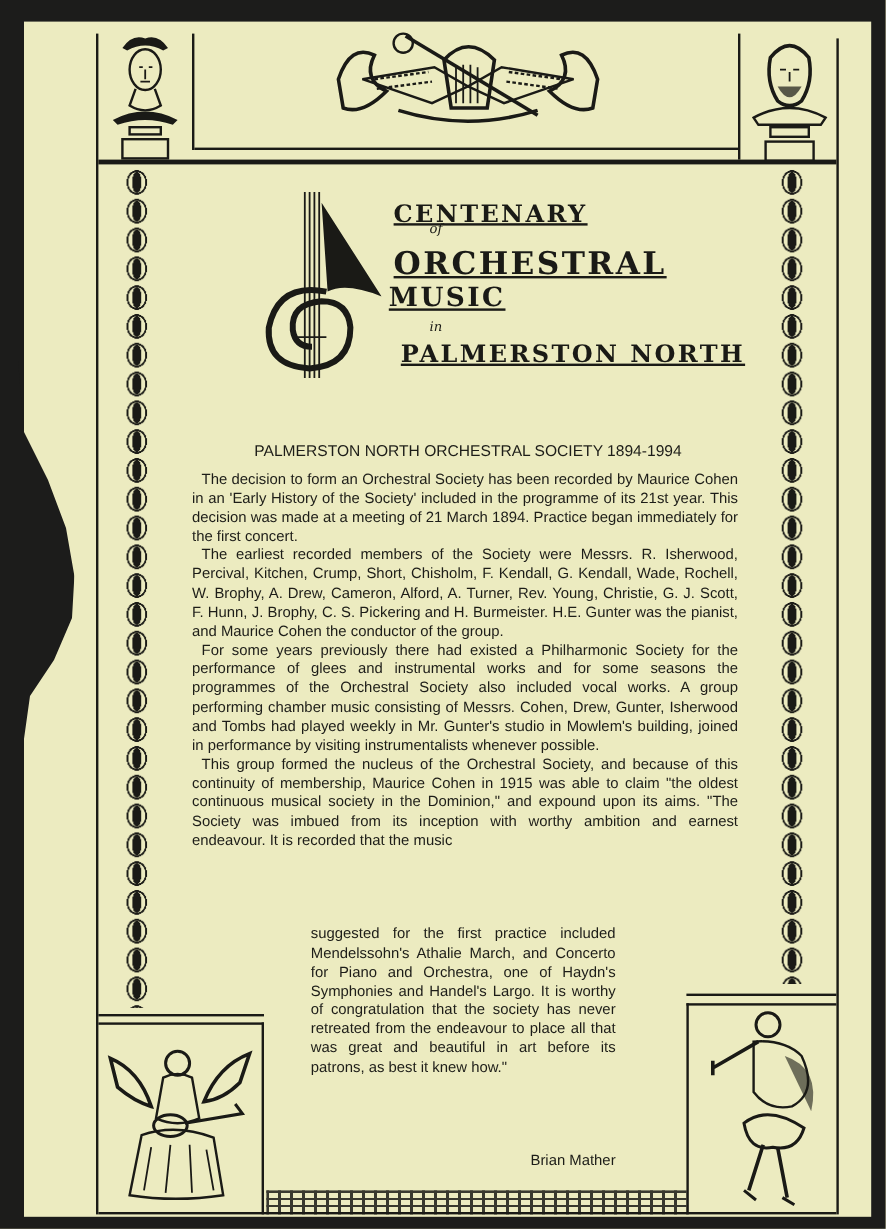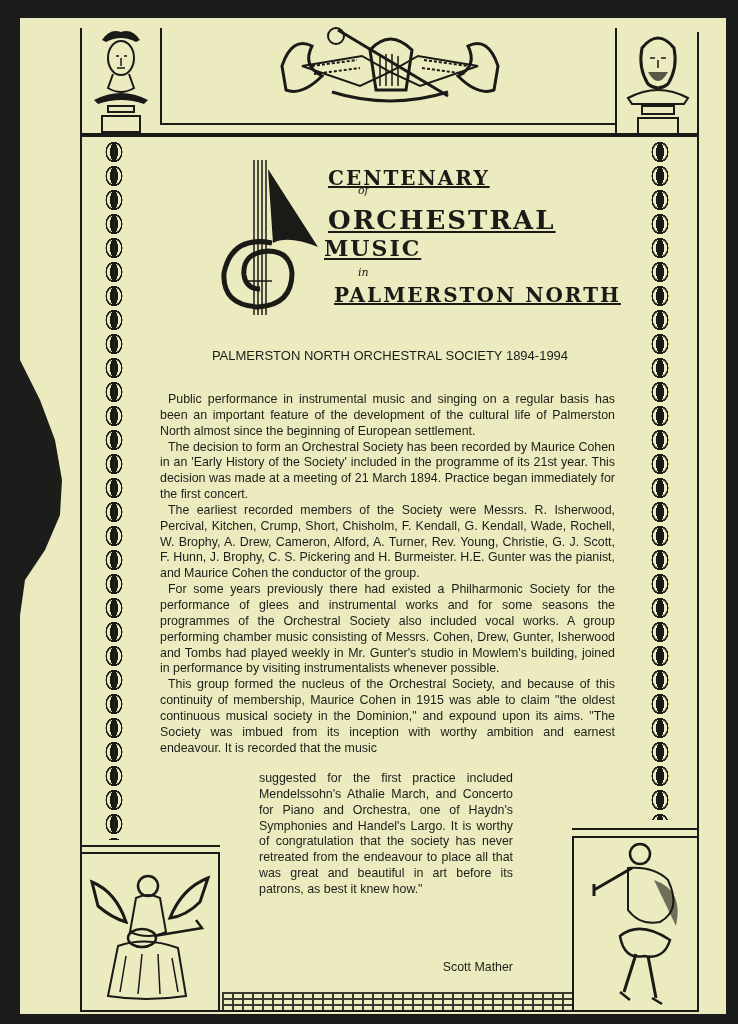--- a/index.html
+++ b/index.html
@@ -34,21 +34,21 @@
       repeating-linear-gradient(0deg, #1a1a16 0 2px, transparent 2px 6px);
     opacity:0.85;
   }
   .ornament { position:absolute; }
   .title-text {
     position:absolute; font-family:"DejaVu Serif", serif; font-weight:bold;
     color:#1a1a16; letter-spacing:2px; text-transform:uppercase;text-decoration:underline;
   }
   .small-script { position:absolute; font-family:"DejaVu Serif", serif; font-style:italic; color:#1a1a16; font-size:11px; }
   .heading {
-    position:absolute; left:160px; top:348px; width:460px; text-align:center;
+    position:absolute; left:160px; top:368px; width:460px; text-align:center;
     font-size:13px; color:#1d1d18;
   }
   .body-text {
     position:absolute; left:160px; top:392px; width:455px;
     font-size:12.4px; line-height:15.85px; color:#1d1d18; text-align:justify;
   }
   .body-text p { margin:0; text-indent:8px; }
   .narrow-text {
     position:absolute; left:259px; top:771px; width:254px;
     font-size:12.4px; line-height:15.85px; color:#1d1d18; text-align:justify;
@@ -124,29 +124,28 @@
 <div class="title-text" style="left:328px;top:166px;font-size:20px;">Centenary</div>
 <div class="small-script" style="left:358px;top:184px;text-align:center;">of</div>
 <div class="title-text" style="left:312px;top:205px;font-size:26px;margin-left:16px;">Orchestral</div>
 <div class="title-text" style="left:324px;top:235px;font-size:22px;">Music</div>
 <div class="small-script" style="left:358px;top:266px;">in</div>
 <div class="title-text" style="left:300px;top:283px;font-size:20px;margin-left:34px;">Palmerston North</div>
 
 <div class="heading">PALMERSTON NORTH ORCHESTRAL SOCIETY 1894-1994</div>
 
 <div class="body-text">
-  <p>Public performance in instrumental music and singing on a regular basis has been an important feature of the development of the cultural life of Palmerston North almost since the beginning of European settlement.</p>
   <p>The decision to form an Orchestral Society has been recorded by Maurice Cohen in an 'Early History of the Society' included in the programme of its 21st year.  This decision was made at a meeting of 21 March 1894.  Practice began immediately for the first concert.</p>
   <p>The earliest recorded members of the Society were Messrs. R. Isherwood, Percival, Kitchen, Crump, Short, Chisholm, F. Kendall, G. Kendall, Wade, Rochell, W. Brophy, A. Drew, Cameron, Alford, A. Turner, Rev. Young, Christie, G. J. Scott, F. Hunn, J. Brophy, C. S. Pickering and H. Burmeister.  H.E. Gunter was the pianist, and Maurice Cohen the conductor of the group.</p>
   <p>For some years previously there had existed a Philharmonic Society for the performance of glees and instrumental works and for some seasons the programmes of the Orchestral Society also included vocal works.  A group performing chamber music consisting of Messrs. Cohen, Drew, Gunter, Isherwood and Tombs had played weekly in Mr. Gunter's studio in Mowlem's building, joined in performance by visiting instrumentalists whenever possible.</p>
   <p>This group formed the nucleus of the Orchestral Society, and because of this continuity of membership, Maurice Cohen in 1915 was able to claim "the oldest continuous musical society in the Dominion," and expound upon its aims.  "The Society was imbued from its inception with worthy ambition and earnest endeavour.  It is recorded that the music</p>
 </div>
 
 <div class="narrow-text">suggested for the first practice included Mendelssohn's Athalie March, and Concerto for Piano and Orchestra, one of Haydn's Symphonies and Handel's Largo.  It is worthy of congratulation that the society has never retreated from the endeavour to place all that was great and beautiful in art before its patrons, as best it knew how."</div>
-<div class="signature">Scott Mather</div>
+<div class="signature">Brian Mather</div>
 
 <svg class="ornament" style="left:86px;top:862px;" width="128" height="140" viewBox="0 0 128 140">
   <path d="M6 20 Q30 30 40 60 Q26 56 12 44 Z" fill="none" stroke="#1a1a16" stroke-width="3"></path>
   <path d="M122 16 Q96 26 84 56 Q100 54 114 40 Z" fill="none" stroke="#1a1a16" stroke-width="3"></path>
   <circle cx="62" cy="24" r="10" fill="none" stroke="#1a1a16" stroke-width="2.5"></circle>
   <path d="M50 36 Q62 30 74 36 L80 70 Q62 78 44 70 Z" fill="none" stroke="#1a1a16" stroke-width="2"></path>
   <ellipse cx="56" cy="76" rx="14" ry="9" fill="none" stroke="#1a1a16" stroke-width="2.5"></ellipse>
   <path d="M68 74 L116 66 L110 58" fill="none" stroke="#1a1a16" stroke-width="2.5"></path>
   <path d="M32 84 Q60 74 92 86 L100 134 Q60 140 22 134 Z" fill="none" stroke="#1a1a16" stroke-width="2"></path>
   <path d="M40 94 L34 130 M56 92 L52 132 M72 92 L74 132 M86 96 L92 130" stroke="#1a1a16" stroke-width="1.5"></path>

